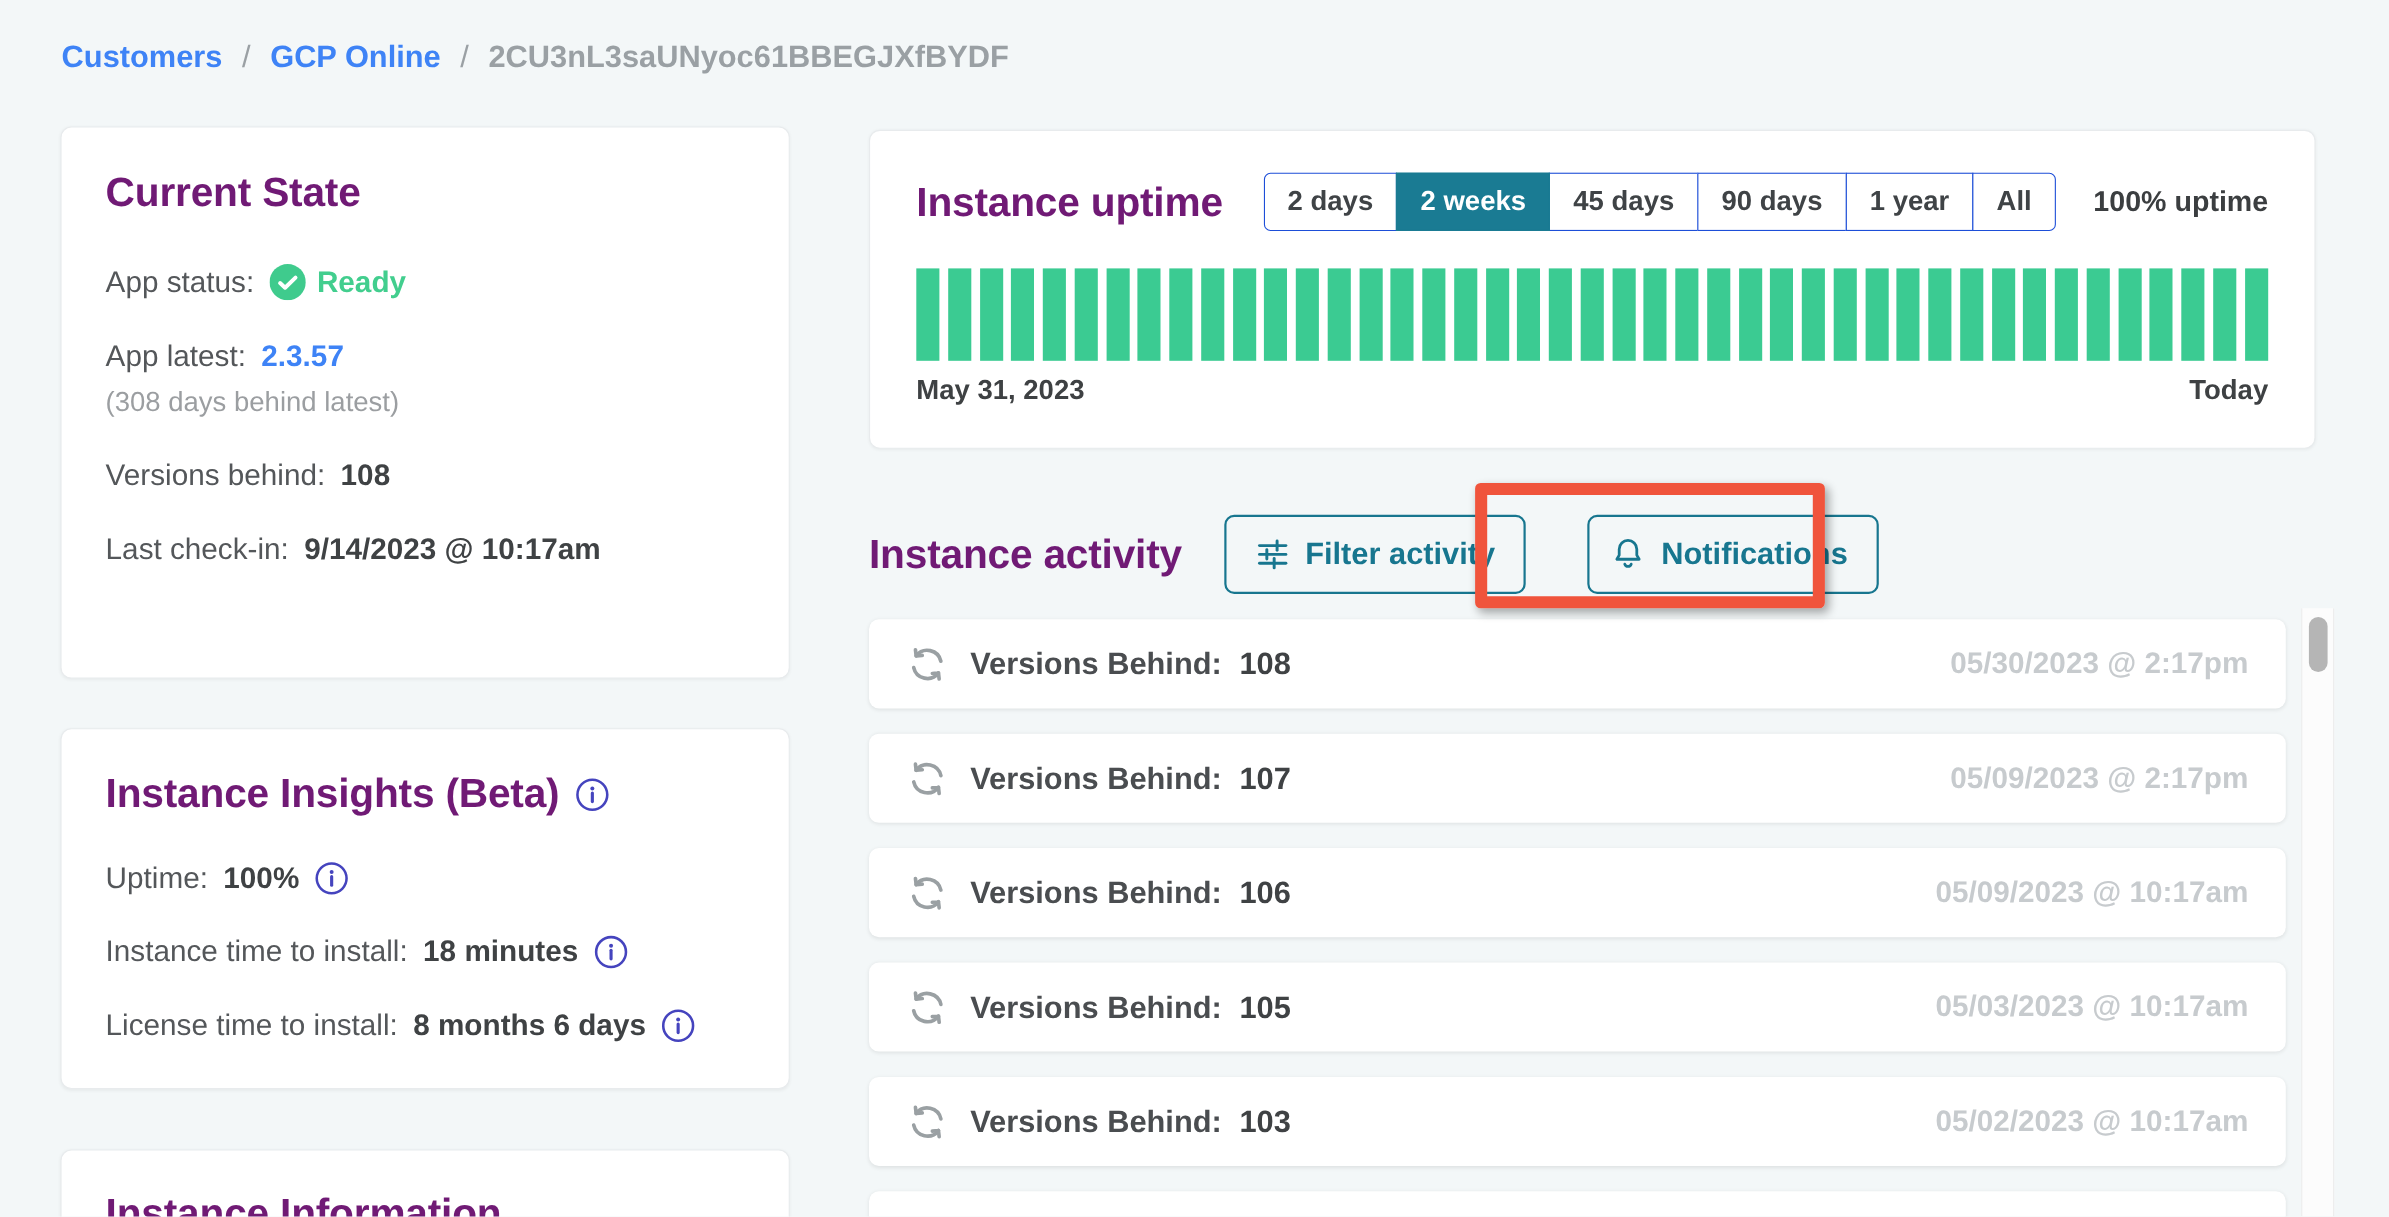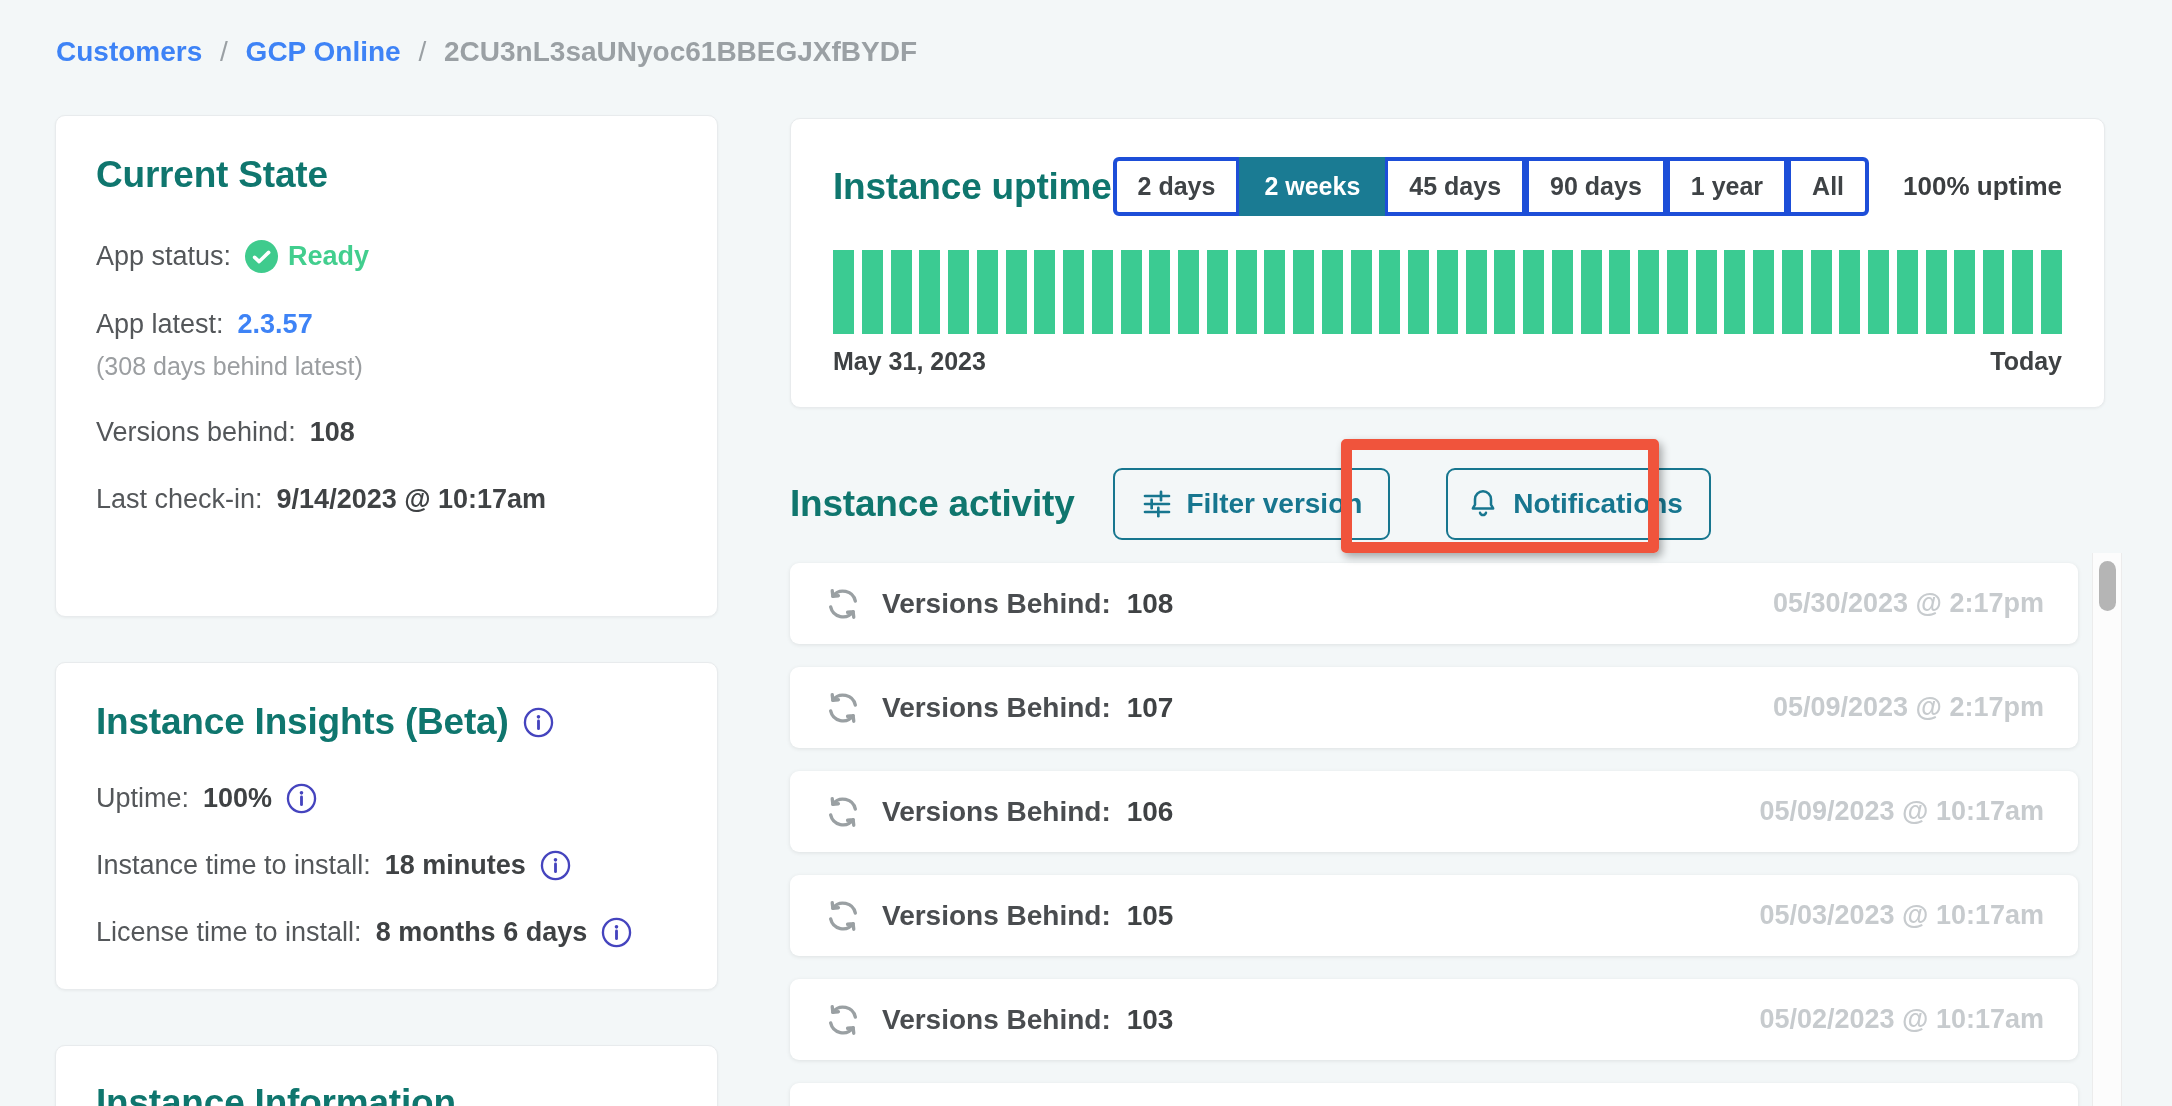--- a/index.html
+++ b/index.html
@@ -14,21 +14,21 @@
   .breadcrumb { position:absolute; left:56px; top:36px; font-size:28px; font-weight:600; }
   .breadcrumb .crumb-link { color:#3e83f6; text-decoration:none; cursor:pointer; }
   .breadcrumb .crumb-sep { color:#9aa0a4; margin:0 10px; font-weight:400; }
   .breadcrumb .crumb-current { color:#9aa0a4; }
 
   
   .card {
     position:absolute; background:#ffffff; border:1px solid #e8ebed;
     border-radius:10px; box-shadow:0 1px 3px rgba(0,0,0,.05);
   }
-  .card-title { font-size:37px; font-weight:700; color:#0f766e; letter-spacing:-.2px; }
+  .card-title { font-size:37px; font-weight:700; color:#701a75; letter-spacing:-.2px; }
 
   
   .current-state { left:55px; top:115px; width:663px; height:502px; padding:38px 40px; }
   .kv-row { display:flex; align-items:center; font-size:27px; color:#54575a; margin-top:36px; }
   .kv-row .kv-label { font-weight:400; }
   .kv-row .kv-value { font-weight:700; color:#3f4244; margin-left:14px; }
   .kv-row .kv-value.green { color:#42ce8e; }
   .kv-row .kv-value.blue  { color:#3e83f6; }
   .kv-row .kv-value.red   { color:#f25752; }
   .kv-note { font-size:25px; color:#9b9ea1; margin-top:12px; }
@@ -40,21 +40,21 @@
 
   .instance-info { left:55px; top:1045px; width:663px; height:200px; padding:36px 40px; }
 
   
   .uptime-card { left:790px; top:118px; width:1315px; height:290px; padding:38px 42px 0 42px; }
   .uptime-header { display:flex; align-items:center; }
   .range-tabs { display:flex; margin-left:auto; }
   .range-tab {
     font-family:"Liberation Sans", sans-serif;
     font-size:25px; font-weight:700; color:#3f4346;
-    background:#ffffff; border:4px solid #1d4ed8;
+    background:#ffffff; border:1px solid #1d4ed8;
     padding:11px 21px; margin-left:-1px; cursor:pointer; white-space:nowrap;
   }
   .range-tab:first-child { border-radius:6px 0 0 6px; margin-left:0; }
   .range-tab:last-child  { border-radius:0 6px 6px 0; }
   .range-tab.selected { background:#1a7b93; border-color:#1a7b93; color:#ffffff; position:relative; }
   .uptime-pct { font-size:26px; font-weight:700; color:#3b3e40; margin-left:34px; white-space:nowrap; }
   .bar-strip { display:flex; justify-content:space-between; align-items:stretch; height:84px; margin-top:34px; }
   .ubar { width:21px; background:#3bcb92; }
   .bar-axis { display:flex; justify-content:space-between; margin-top:13px; font-size:25px; font-weight:700; color:#3e4143; }
 
@@ -254,21 +254,21 @@
 
   <button class="btn-outline filter-btn">
     <svg class="btn-icon" viewBox="0 0 24 24" fill="none" stroke="#17768f" stroke-width="2" stroke-linecap="round">
       <path d="M3 6h18"></path>
         <path d="M15 2.8v6.4"></path>
       <path d="M3 12h18"></path>
         <path d="M8 8.8v6.4"></path>
       <path d="M3 18h18"></path>
         <path d="M13 14.8v6.4"></path>
     </svg>
-    <span>Filter version</span>
+    <span>Filter activity</span>
   </button>
 
   <button class="btn-outline notif-btn">
     <svg class="btn-icon" viewBox="0 0 24 24" fill="none" stroke="#17768f" stroke-width="1.9" stroke-linecap="round" stroke-linejoin="round">
       <path d="M12 2.5a6 6 0 0 0-6 6v4l-1.6 2.8h15.2L18 12.5v-4a6 6 0 0 0-6-6z"></path>
       <path d="M9.8 18.6a2.3 2.3 0 0 0 4.4 0"></path>
     </svg>
     <span>Notifications</span>
   </button>
 </div>

